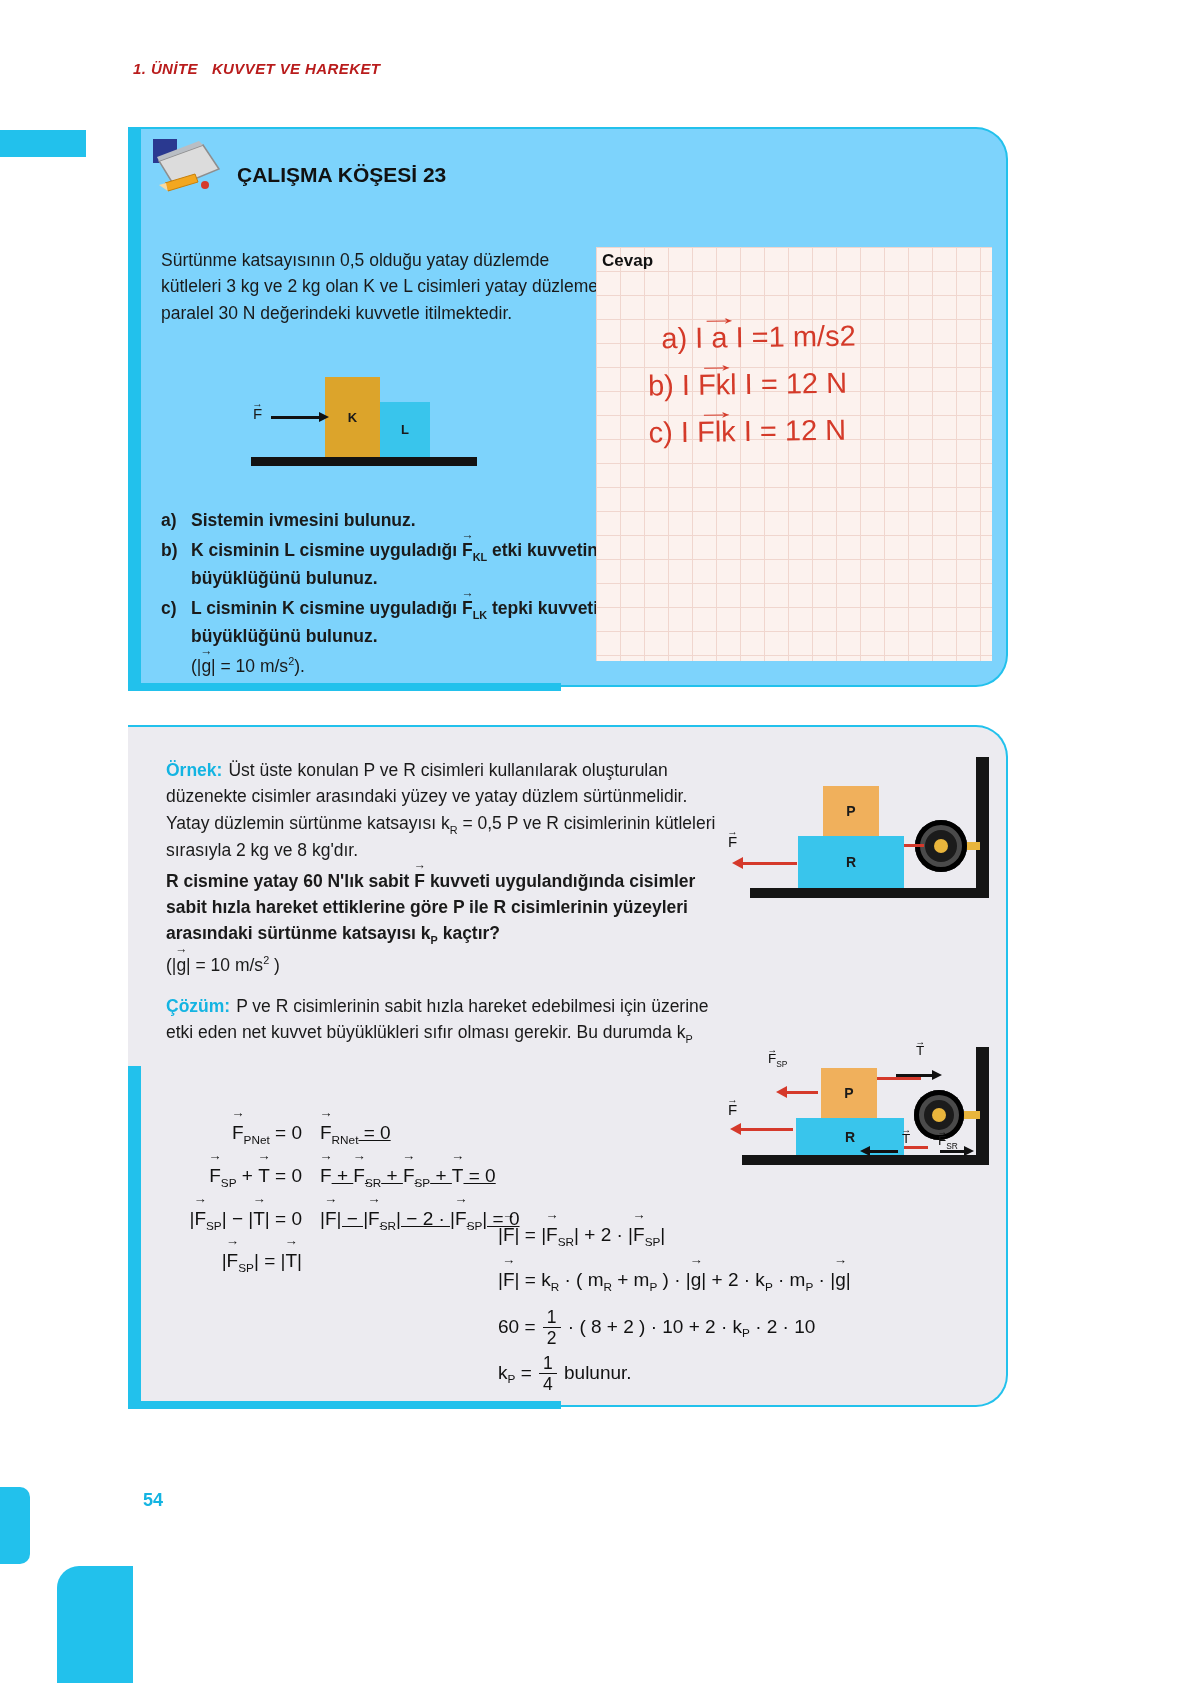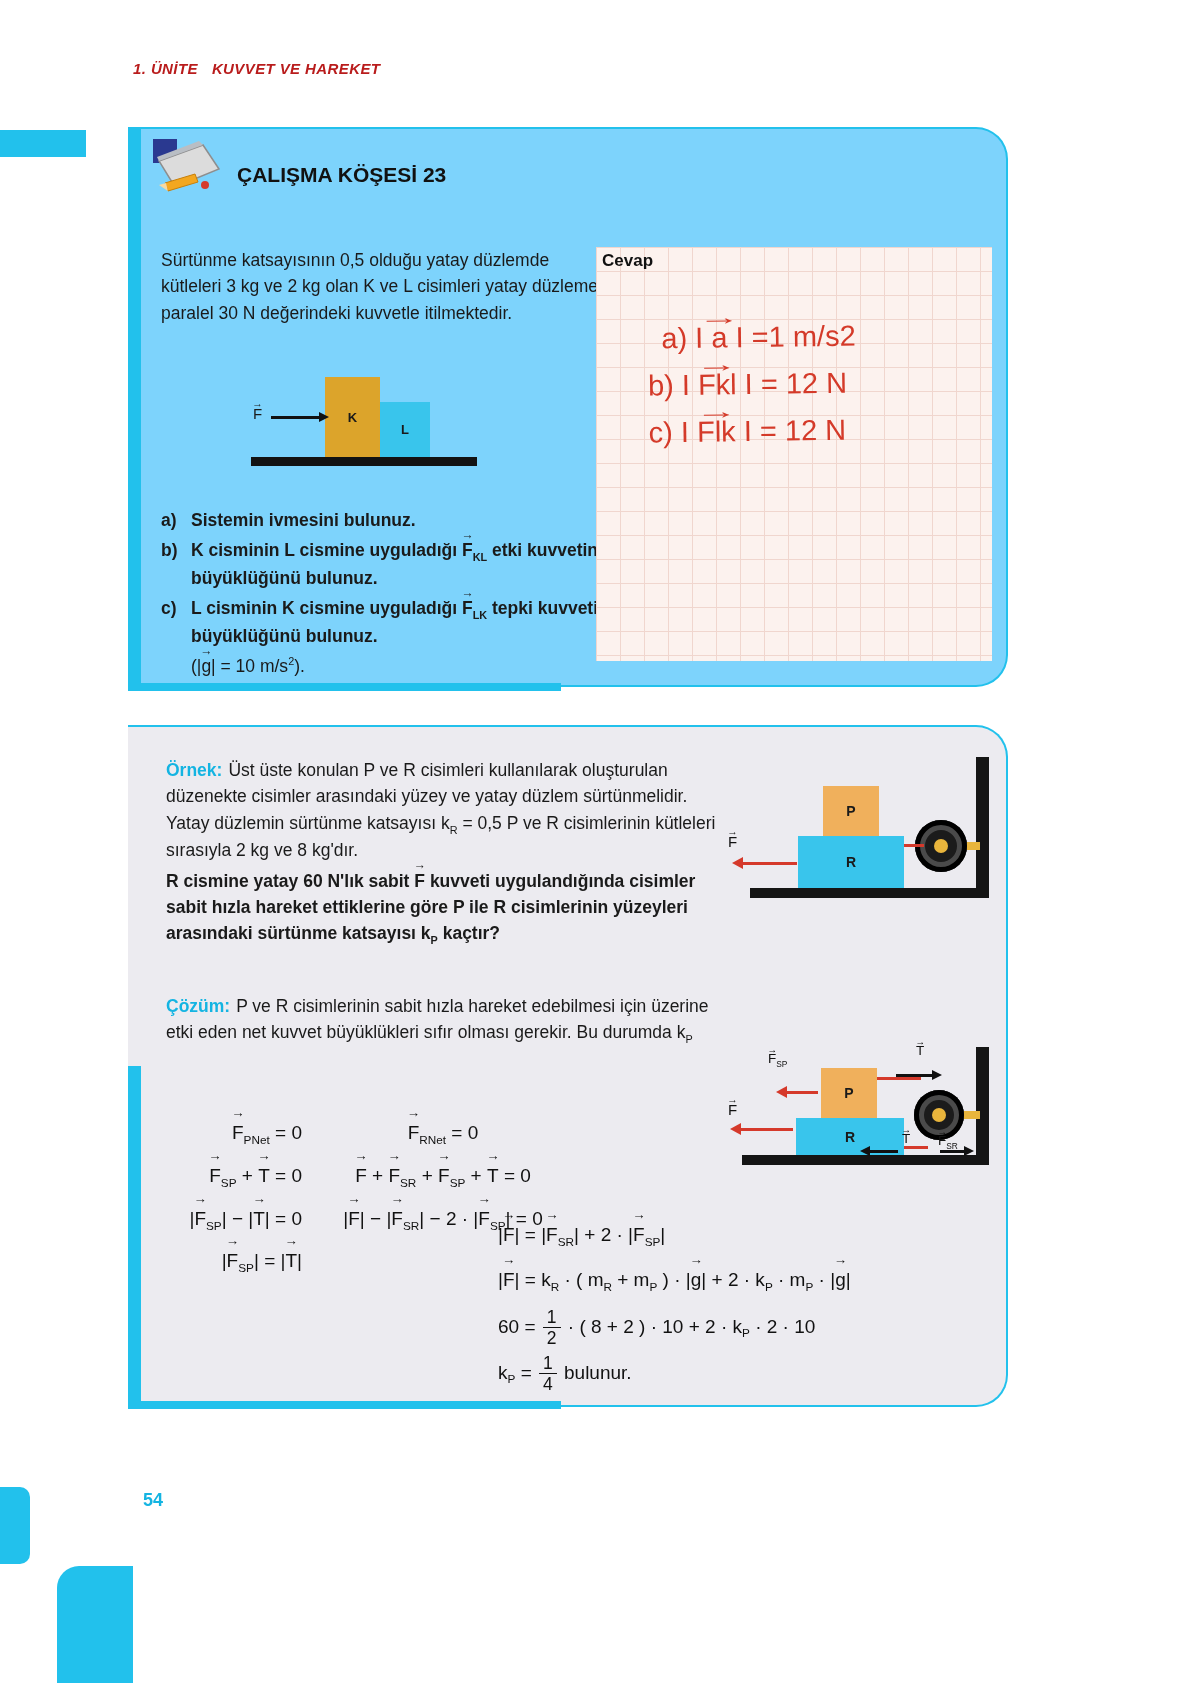--- a/index.html
+++ b/index.html
@@ -52,21 +52,21 @@
   
   .textblock{position:absolute;font-size:17.5px;line-height:1.5;}
   .textblock p{margin:4px;}
   .lbl-cyan{color:#14b4e2;font-weight:bold;margin-right:6px;}
   .bold{font-weight:bold;}
 
   
   .eqcol{position:absolute;font-size:19px;color:#111;margin-top:36px;}
   .eqrow{line-height:36px;white-space:nowrap;}
   .colL{left:22px;top:352px;width:152px;text-align:right;}
-  .colR{left:192px;top:352px;width:246px;text-align:center;}
+  .colR{left:192px;top:352px;width:246px;text-align:left;text-decoration:underline;}
   .cont{left:370px;top:454px;text-align:left;}
   .cont .eqrow{margin-bottom:2px;}
 
   
   .vec{position:relative;display:inline-block;line-height:inherit;}
   .vec::after{content:"→";position:absolute;left:50%;top:-0.68em;transform:translateX(-50%);
               font-size:.7em;line-height:1;}
   sub{font-size:.62em;}
   sup{font-size:.62em;}
   .frac{display:inline-flex;flex-direction:column;align-items:center;vertical-align:middle;
@@ -168,20 +168,21 @@
       </div>
     </div>
   </section>
   <div class="accent accent1"></div>
 
   <section class="card card2">
 
     <div class="textblock" style="left:34px;top:26px;width:572px;">
       <p><span class="lbl-cyan">Örnek:</span><span>Üst üste konulan P ve R cisimleri kullanılarak oluşturulan düzenekte cisimler arasındaki yüzey ve yatay düzlem sürtünmelidir. Yatay düzlemin sürtünme katsayısı k<sub>R</sub> = 0,5  P ve R cisimlerinin kütleleri sırasıyla 2 kg ve 8 kg'dır.</span></p>
       <p class="bold">R cismine yatay 60 N'lık sabit <span class="vec">F</span> kuvveti uygulandığında cisimler sabit hızla hareket ettiklerine göre P ile R cisimlerinin yüzeyleri arasındaki sürtünme katsayısı k<sub>P</sub> kaçtır?</p>
+      <p>(|<span class="vec">g</span>| = 10 m/s<sup>2</sup> )</p>
     </div>
 
     <div class="textblock" style="left:34px;top:262px;width:566px;">
       <p><span class="lbl-cyan">Çözüm:</span><span>P ve R cisimlerinin sabit hızla hareket edebilmesi için üzerine etki eden net kuvvet büyüklükleri sıfır olması gerekir. Bu durumda k<sub>P</sub></span></p>
     </div>
 
     <div class="eqcol colL">
       <div class="eqrow"><span class="vec">F</span><sub>PNet</sub> = 0</div>
       <div class="eqrow"><span class="vec">F</span><sub>SP</sub> + <span class="vec">T</span> = 0</div>
       <div class="eqrow">|<span class="vec">F</span><sub>SP</sub>| − |<span class="vec">T</span>| = 0</div>

